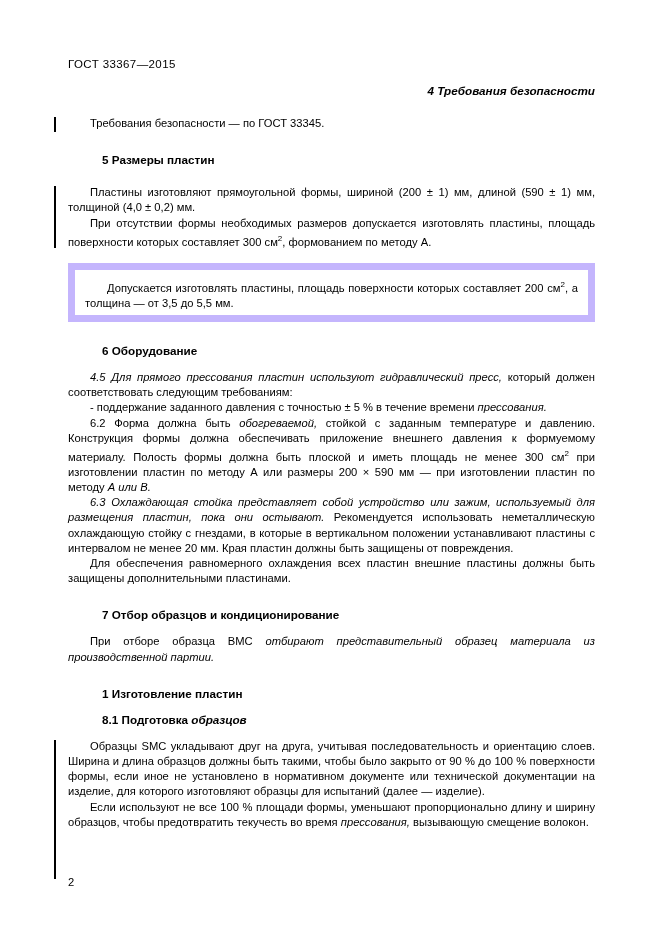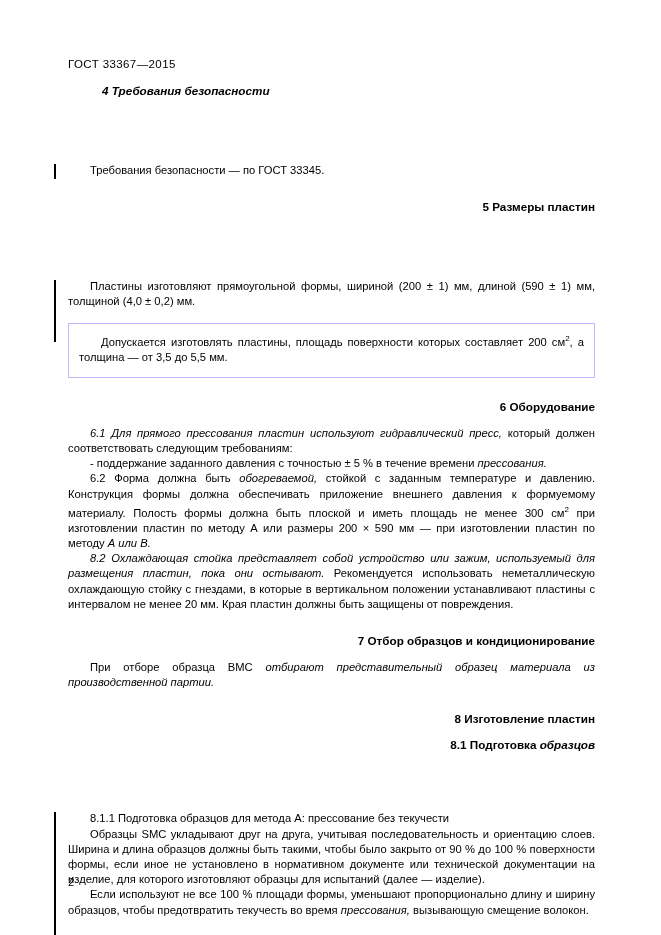--- a/index.html
+++ b/index.html
@@ -35,20 +35,21 @@
     left: 68px;
     width: 527px;
   }
   .h2 {
     font-weight: bold;
     font-size: 11.7px;
     margin: 0;
   }
   .h2.italic {
     font-style: italic;
+    text-align: right;
   }
   p {
     margin: 0;
     font-size: 11.2px;
     line-height: 15.2px;
     text-align: justify;
   }
   .indent {
     text-indent: 22px;
   }
@@ -58,39 +59,39 @@
 
   .italic { font-style: italic; }
 
   
   .changebar {
     position: absolute;
     left: -14px;
     width: 2px;
     background: #000;
   }
-  .block-rel { position: relative; margin-top: 47px; }
+  .block-rel { position: relative; }
 
   .framed {
-    border: 1px solid #c4b5fd;
-    padding: 7px 10px 12px 10px;
+    border: 7px solid #c4b5fd;
+    padding: 7px 10px 4px 10px;
     box-sizing: border-box;
   }
   .framed p { text-indent: 22px; }
 
   .pagenum {
     position: absolute;
     left: 68px;
     top: 876px;
     font-size: 11.2px;
   }
   sup { font-size: 8px; vertical-align: super; }
 
   .title-left-sp { margin-left: 34px; }
-  .title-left-sp2 { margin-left: 34px; text-align: right; }
+  .title-left-sp2 { margin-left: 34px; }
 </style>
 </head>
 <body>
 
 <div class="page">
 
   <div class="header">ГОСТ 33367—2015</div>
 
   <div class="content">
 
@@ -101,56 +102,57 @@
       <p class="indent">Требования безопасности — по ГОСТ 33345.</p>
     </div>
 
     <div class="gap-xl"></div>
 
     <div class="h2 title-left-sp2">5 Размеры пластин</div>
     <div class="gap-l"></div>
     <div class="block-rel">
       <div class="changebar" style="top:1px;height:62px;"></div>
       <p class="indent">Пластины изготовляют прямоугольной формы, шириной (200 ± 1) мм, длиной (590 ± 1) мм, толщиной (4,0 ± 0,2) мм.</p>
+      <p class="indent">При отсутствии формы необходимых размеров допускается изготовлять пластины, площадь поверхности которых составляет 300 см<sup>2</sup>, формованием по методу А.</p>
     </div>
 
     <div class="gap-m"></div>
 
     <div class="framed">
       <p>Допускается изготовлять пластины, площадь поверхности которых составляет 200 см<sup>2</sup>, а толщина — от 3,5 до 5,5 мм.</p>
     </div>
 
     <div class="gap-xl"></div>
 
     <div class="h2 title-left-sp2">6 Оборудование</div>
     <div class="gap-m"></div>
     <div>
-      <p class="indent"><span class="italic">6.1 Для прямого прессования пластин используют гидравлический пресс,</span> который должен соответствовать следующим требованиям:</p>
+      <p class="indent"><span class="italic">4.5 Для прямого прессования пластин используют гидравлический пресс,</span> который должен соответствовать следующим требованиям:</p>
       <p class="indent">- поддержание заданного давления с точностью ± 5 % в течение времени <span class="italic">прессования.</span></p>
       <p class="indent">6.2 Форма должна быть <span class="italic">обогреваемой,</span> стойкой с заданным температуре и давлению. Конструкция формы должна обеспечивать приложение внешнего давления к формуемому материалу. Полость формы должна быть плоской и иметь площадь не менее 300 см<sup>2</sup> при изготовлении пластин по методу А или размеры 200 × 590 мм — при изготовлении пластин по методу <span class="italic">А или В.</span></p>
-      <p class="indent"><span class="italic">8.2 Охлаждающая стойка представляет собой устройство или зажим, используемый для размещения пластин, пока они остывают.</span> Рекомендуется использовать неметаллическую охлаждающую стойку с гнездами, в которые в вертикальном положении устанавливают пластины с интервалом не менее 20 мм. Края пластин должны быть защищены от повреждения.</p>
+      <p class="indent"><span class="italic">6.3 Охлаждающая стойка представляет собой устройство или зажим, используемый для размещения пластин, пока они остывают.</span> Рекомендуется использовать неметаллическую охлаждающую стойку с гнездами, в которые в вертикальном положении устанавливают пластины с интервалом не менее 20 мм. Края пластин должны быть защищены от повреждения.</p>
+      <p class="indent">Для обеспечения равномерного охлаждения всех пластин внешние пластины должны быть защищены дополнительными пластинами.</p>
     </div>
 
     <div class="gap-xl"></div>
 
     <div class="h2 title-left-sp2">7 Отбор образцов и кондиционирование</div>
     <div class="gap-m"></div>
     <div>
       <p class="indent">При отборе образца BMC <span class="italic">отбирают представительный образец материала из производственной партии.</span></p>
     </div>
 
     <div class="gap-xl"></div>
 
-    <div class="h2 title-left-sp2">8 Изготовление пластин</div>
+    <div class="h2 title-left-sp2">1 Изготовление пластин</div>
     <div class="gap-m"></div>
     <div class="h2 title-left-sp2">8.1 Подготовка <span class="italic">образцов</span></div>
     <div class="gap-m"></div>
     <div class="block-rel">
       <div class="changebar" style="top:1px;height:139px;"></div>
-      <p class="indent">8.1.1 Подготовка образцов для метода А: прессование без текучести</p>
       <p class="indent">Образцы SMC укладывают друг на друга, учитывая последовательность и ориентацию слоев. Ширина и длина образцов должны быть такими, чтобы было закрыто от 90 % до 100 % поверхности формы, если иное не установлено в нормативном документе или технической документации на изделие, для которого изготовляют образцы для испытаний (далее — изделие).</p>
       <p class="indent">Если используют не все 100 % площади формы, уменьшают пропорционально длину и ширину образцов, чтобы предотвратить текучесть во время <span class="italic">прессования,</span> вызывающую смещение волокон.</p>
 
     </div>
 
   </div>
 
   <div class="pagenum">2</div>
 </div>
 

